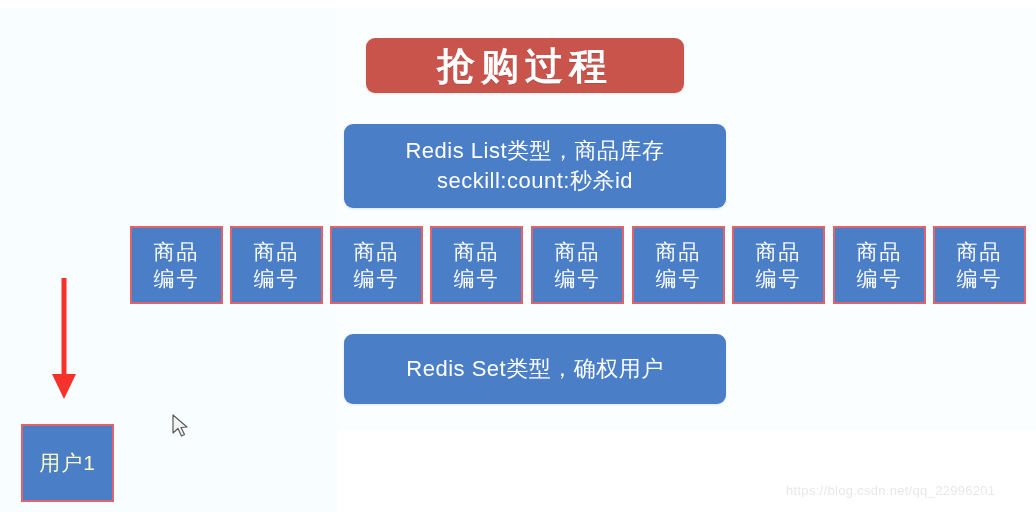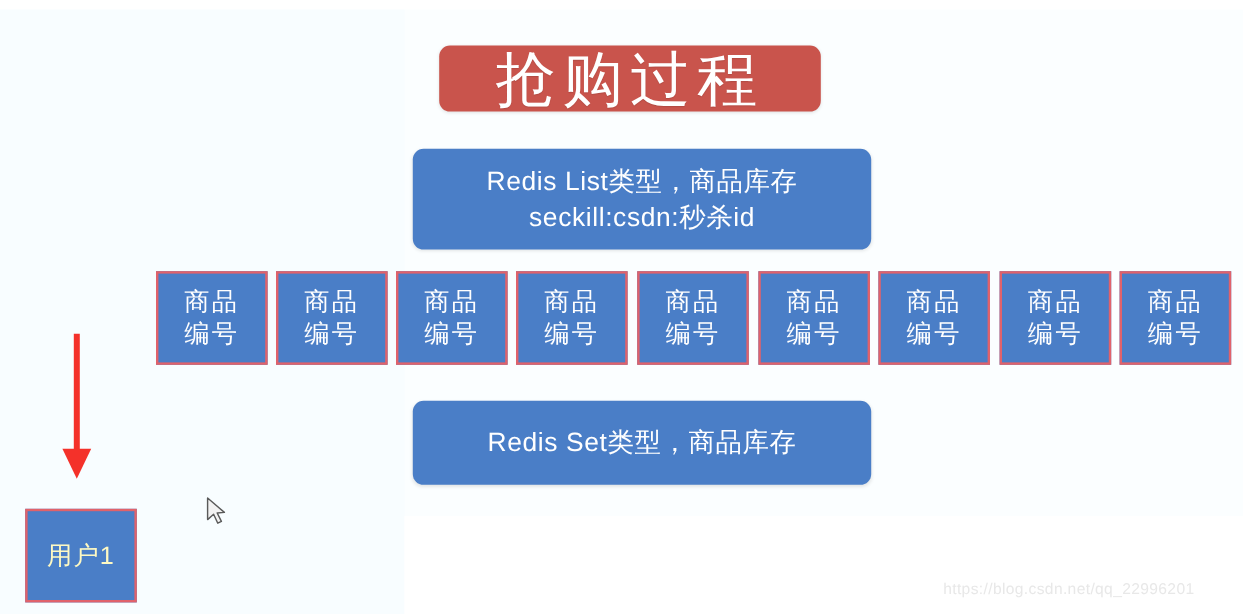--- a/index.html
+++ b/index.html
@@ -57,24 +57,24 @@
     height: 55px;
     background: #c9544c;
     border-radius: 9px;
     display: flex;
     align-items: center;
     justify-content: center;
     box-shadow: 0 1px 3px rgba(0,0,0,0.10);
   }
   .title-banner .title-text {
     color: #ffffff;
-    font-size: 50px;
+    font-size: 38px;
     letter-spacing: 6px;
     line-height: 1;
-    font-weight: 400;
+    font-weight: 700;
     text-shadow: 0 1px 1px rgba(0,0,0,0.12);
   }
 
   
   .callout {
     position: absolute;
     background: #4a7ec7;
     border-radius: 9px;
     display: flex;
     flex-direction: column;
@@ -191,21 +191,21 @@
   <div class="slide-surface"></div>
   <div class="slide-surface-left"></div>
   <div class="slide-surface-white"></div>
 
   <div class="title-banner">
     <span class="title-text">抢购过程</span>
   </div>
 
   <div class="callout" id="callout-stock">
     <span class="line">Redis List类型，商品库存</span>
-    <span class="line">seckill:csdn:秒杀id</span>
+    <span class="line">seckill:count:秒杀id</span>
   </div>
 
   <div class="item-row">
     <div class="item-box" style="left:0px;">
       <span class="line">商品</span>
       <span class="line">编号</span>
     </div>
     <div class="item-box" style="left:100px;">
       <span class="line">商品</span>
       <span class="line">编号</span>
@@ -234,21 +234,21 @@
       <span class="line">商品</span>
       <span class="line">编号</span>
     </div>
     <div class="item-box" style="left:803px;">
       <span class="line">商品</span>
       <span class="line">编号</span>
     </div>
   </div>
 
   <div class="callout" id="callout-users">
-    <span class="line">Redis Set类型，商品库存</span>
+    <span class="line">Redis Set类型，确权用户</span>
   </div>
 
   <svg class="arrow" viewBox="0 0 40 122">
     <line x1="20" y1="0" x2="20" y2="100" stroke="#f4312a" stroke-width="5"></line>
     <polygon points="20,121 8,96 32,96" fill="#f4312a"></polygon>
   </svg>
 
   <div id="user-box">
     <span class="line">用户1</span>
   </div>

